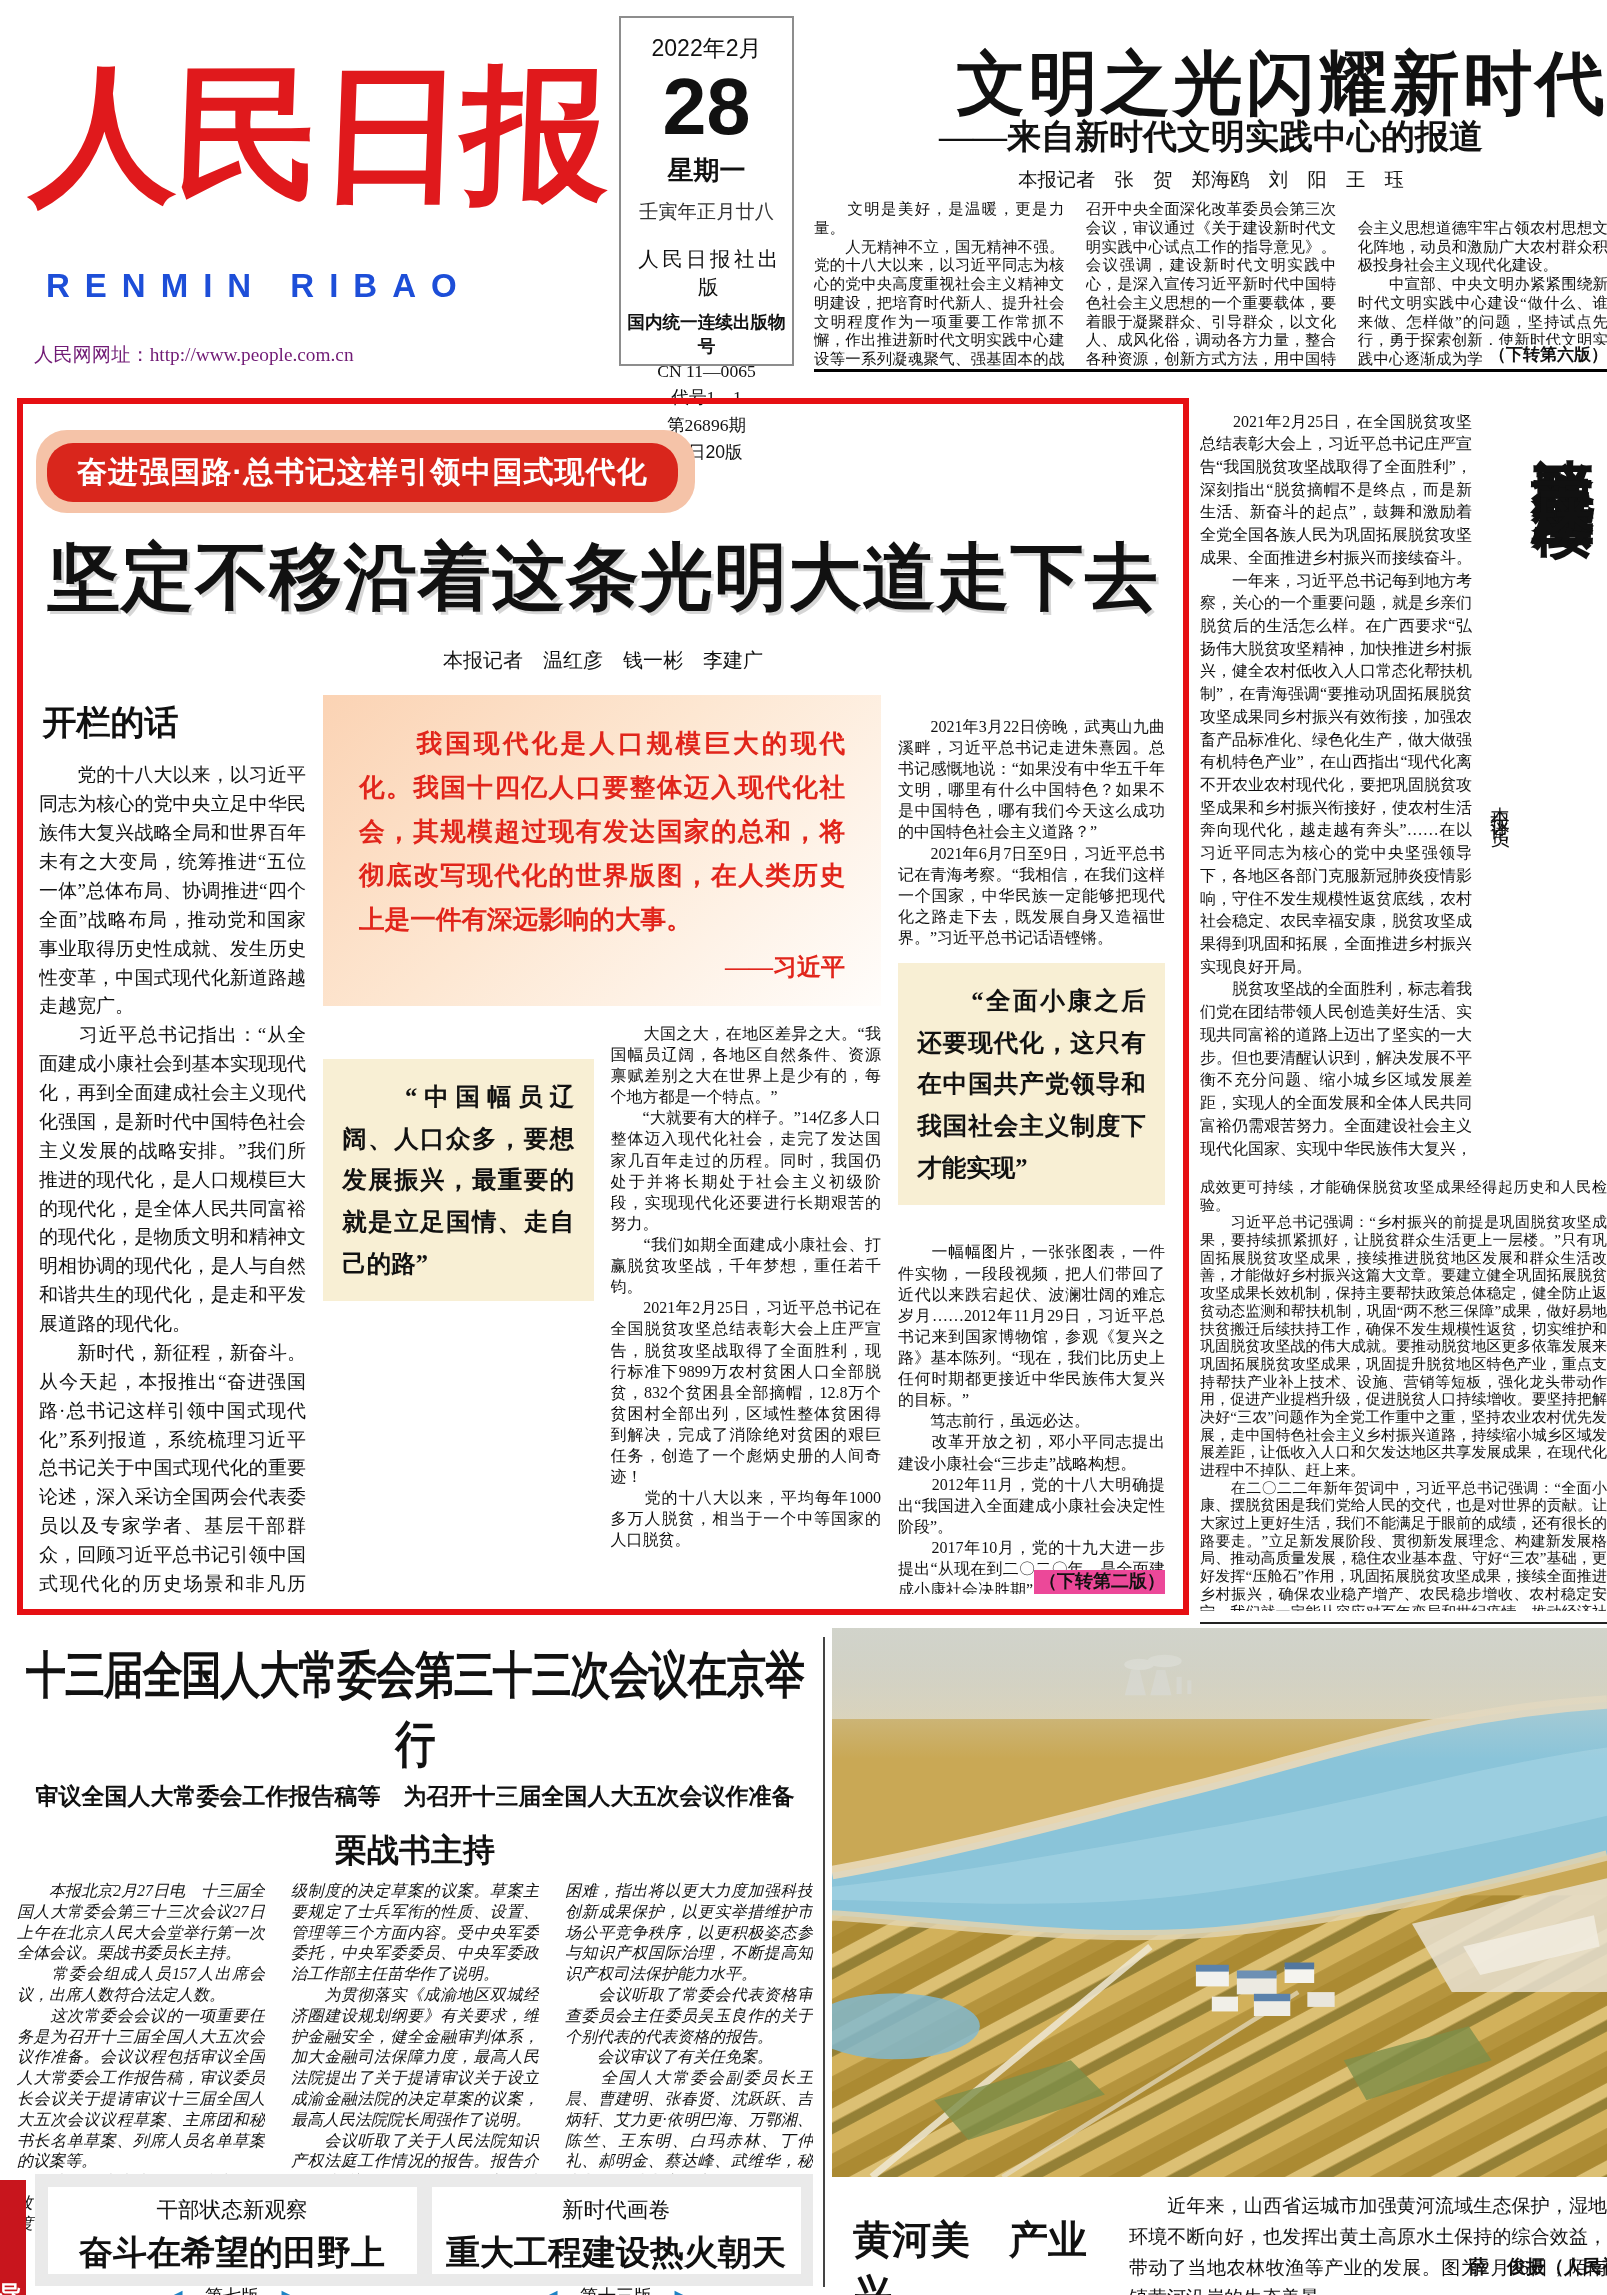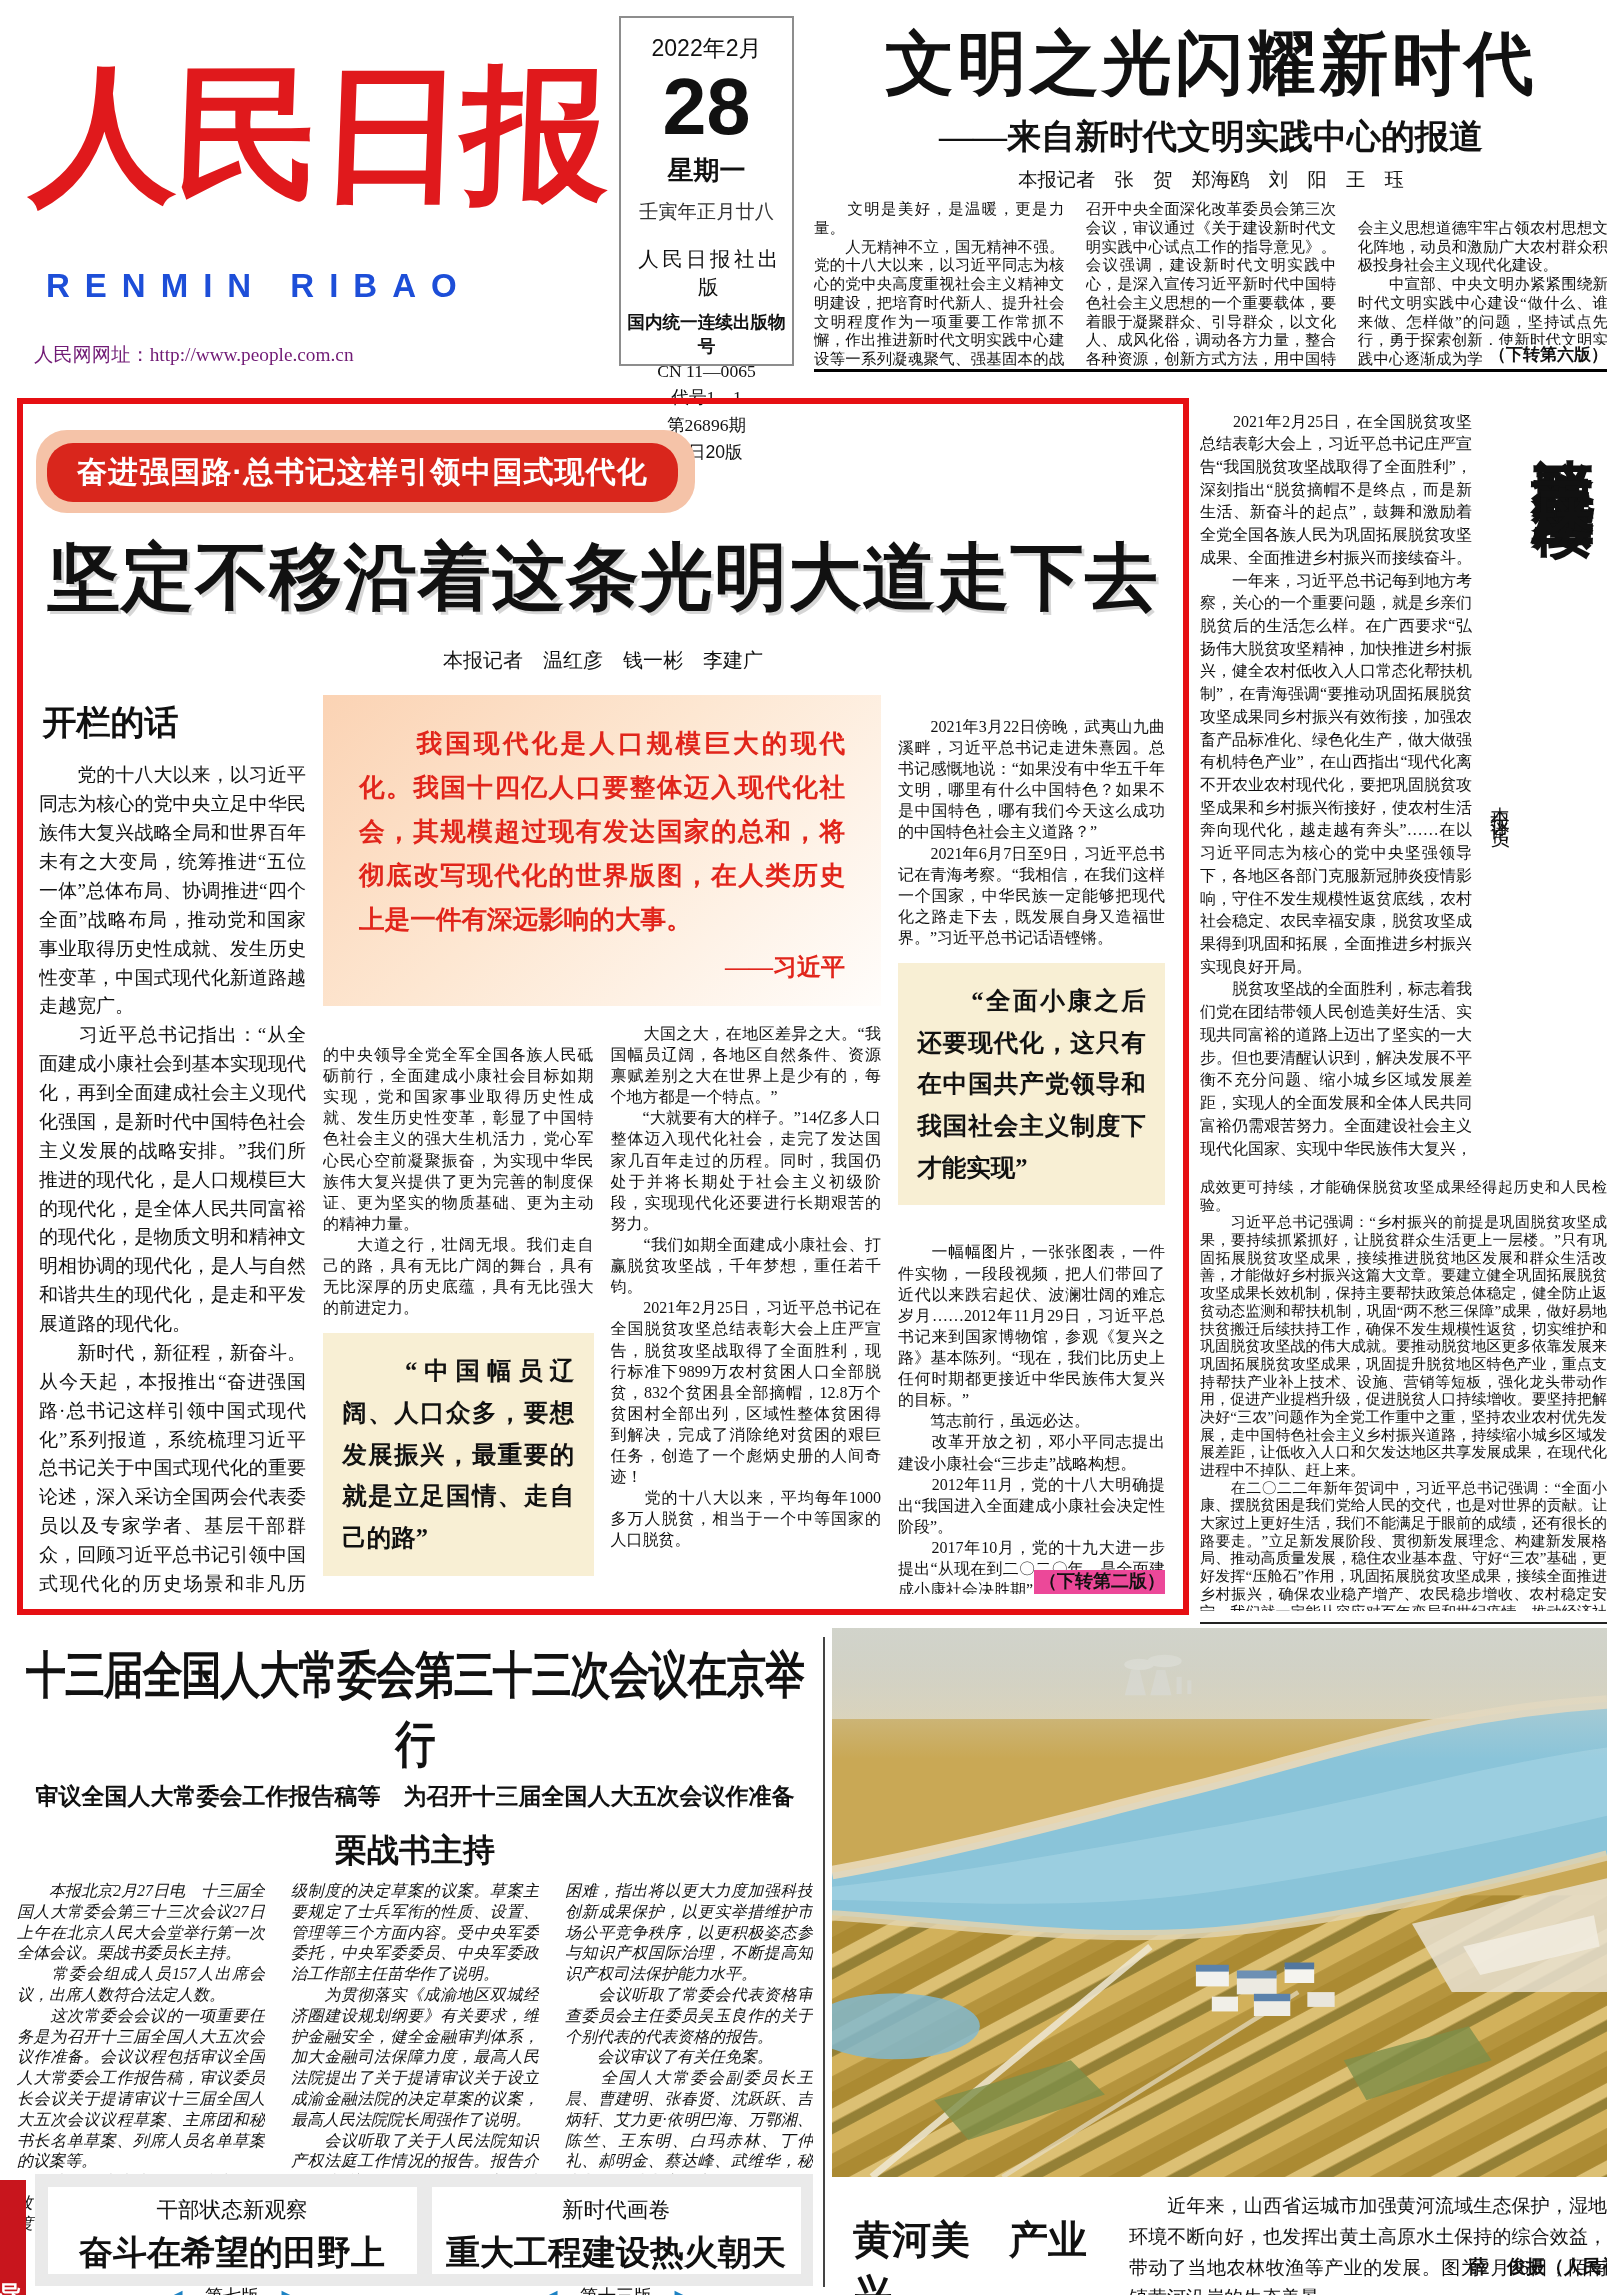--- a/index.html
+++ b/index.html
@@ -16,21 +16,21 @@
   .datebox{position:absolute;left:619px;top:16px;width:171px;height:346px;
            border:2.8px solid #8d8d8d;text-align:center;}
   .db-date{font-size:23px;margin-top:15px;}
   .db-day{font-size:79px;font-weight:700;line-height:1.1;}
   .db-week{font-size:26px;font-weight:700;margin-top:2.3px;}
   .db-lunar{font-size:19.3px;color:#333;margin-top:10.2px;}
   .db-pub{font-size:20.5px;letter-spacing:3.4px;margin-top:19.3px;padding-left:7px;}
   .db-small{font-size:17.6px;margin-top:9px;font-weight:700;}
   .db-serial{font-size:17.6px;margin-top:3.4px;}
   
-  .civ-title{position:absolute;left:814px;top:18px;width:794px;text-align:center;
+  .civ-title{position:absolute;left:814px;top:38px;width:794px;text-align:right;
              font-size:69px;font-weight:900;letter-spacing:3.4px;}
   .civ-sub{position:absolute;left:814px;top:114px;width:794px;text-align:center;
            font-size:34px;font-weight:700;}
   .civ-byline{position:absolute;left:814px;top:166px;width:794px;text-align:center;font-size:19.3px;}
   .civ-cols{position:absolute;left:814px;top:200px;width:794px;height:166px;
             display:flex;gap:21.6px;}
   .civ-col{flex:1;font-size:15.4px;line-height:1.22;text-align:justify;white-space:pre-line;
            overflow:hidden;position:relative;}
   .civ-turn{position:absolute;right:0;bottom:0;font-weight:700;font-size:17px;background:#fff;padding-left:4.6px;}
   .toprule{position:absolute;left:814px;top:369px;width:794px;height:3.4px;background:#000;}
@@ -153,22 +153,20 @@
 　　习近平总书记指出：“从全面建成小康社会到基本实现现代化，再到全面建成社会主义现代化强国，是新时代中国特色社会主义发展的战略安排。”我们所推进的现代化，是人口规模巨大的现代化，是全体人民共同富裕的现代化，是物质文明和精神文明相协调的现代化，是人与自然和谐共生的现代化，是走和平发展道路的现代化。
 　　新时代，新征程，新奋斗。从今天起，本报推出“奋进强国路·总书记这样引领中国式现代化”系列报道，系统梳理习近平总书记关于中国式现代化的重要论述，深入采访全国两会代表委员以及专家学者、基层干部群众，回顾习近平总书记引领中国式现代化的历史场景和非凡历程，充分展现中国式现代化的光明前景。</div>
       </div>
       <div class="mgroup">
         <div class="quotebox">
           <div class="quote-t">　　我国现代化是人口规模巨大的现代化。我国十四亿人口要整体迈入现代化社会，其规模超过现有发达国家的总和，将彻底改写现代化的世界版图，在人类历史上是一件有深远影响的大事。</div>
           <div class="quote-a">——习近平</div>
         </div>
         <div class="grouprow">
           <div class="gcol mbody">
-            <span>的中央领导全党全军全国各族人民砥砺前行，全面建成小康社会目标如期实现，党和国家事业取得历史性成就、发生历史性变革，彰显了中国特色社会主义的强大生机活力，党心军心民心空前凝聚振奋，为实现中华民族伟大复兴提供了更为完善的制度保证、更为坚实的物质基础、更为主动的精神力量。
-　　大道之行，壮阔无垠。我们走自己的路，具有无比广阔的舞台，具有无比深厚的历史底蕴，具有无比强大的前进定力。</span>
             <div class="subbox">　　“中国幅员辽阔、人口众多，要想发展振兴，最重要的就是立足国情、走自己的路”</div>
             
           </div>
           <div class="gcol mbody">　　大国之大，在地区差异之大。“我国幅员辽阔，各地区自然条件、资源禀赋差别之大在世界上是少有的，每个地方都是一个特点。”
 　　“大就要有大的样子。”14亿多人口整体迈入现代化社会，走完了发达国家几百年走过的历程。同时，我国仍处于并将长期处于社会主义初级阶段，实现现代化还要进行长期艰苦的努力。
 　　“我们如期全面建成小康社会、打赢脱贫攻坚战，千年梦想，重任若千钧。
 　　2021年2月25日，习近平总书记在全国脱贫攻坚总结表彰大会上庄严宣告，脱贫攻坚战取得了全面胜利，现行标准下9899万农村贫困人口全部脱贫，832个贫困县全部摘帽，12.8万个贫困村全部出列，区域性整体贫困得到解决，完成了消除绝对贫困的艰巨任务，创造了一个彪炳史册的人间奇迹！
 　　党的十八大以来，平均每年1000多万人脱贫，相当于一个中等国家的人口脱贫。</div>
         </div>
       </div>

